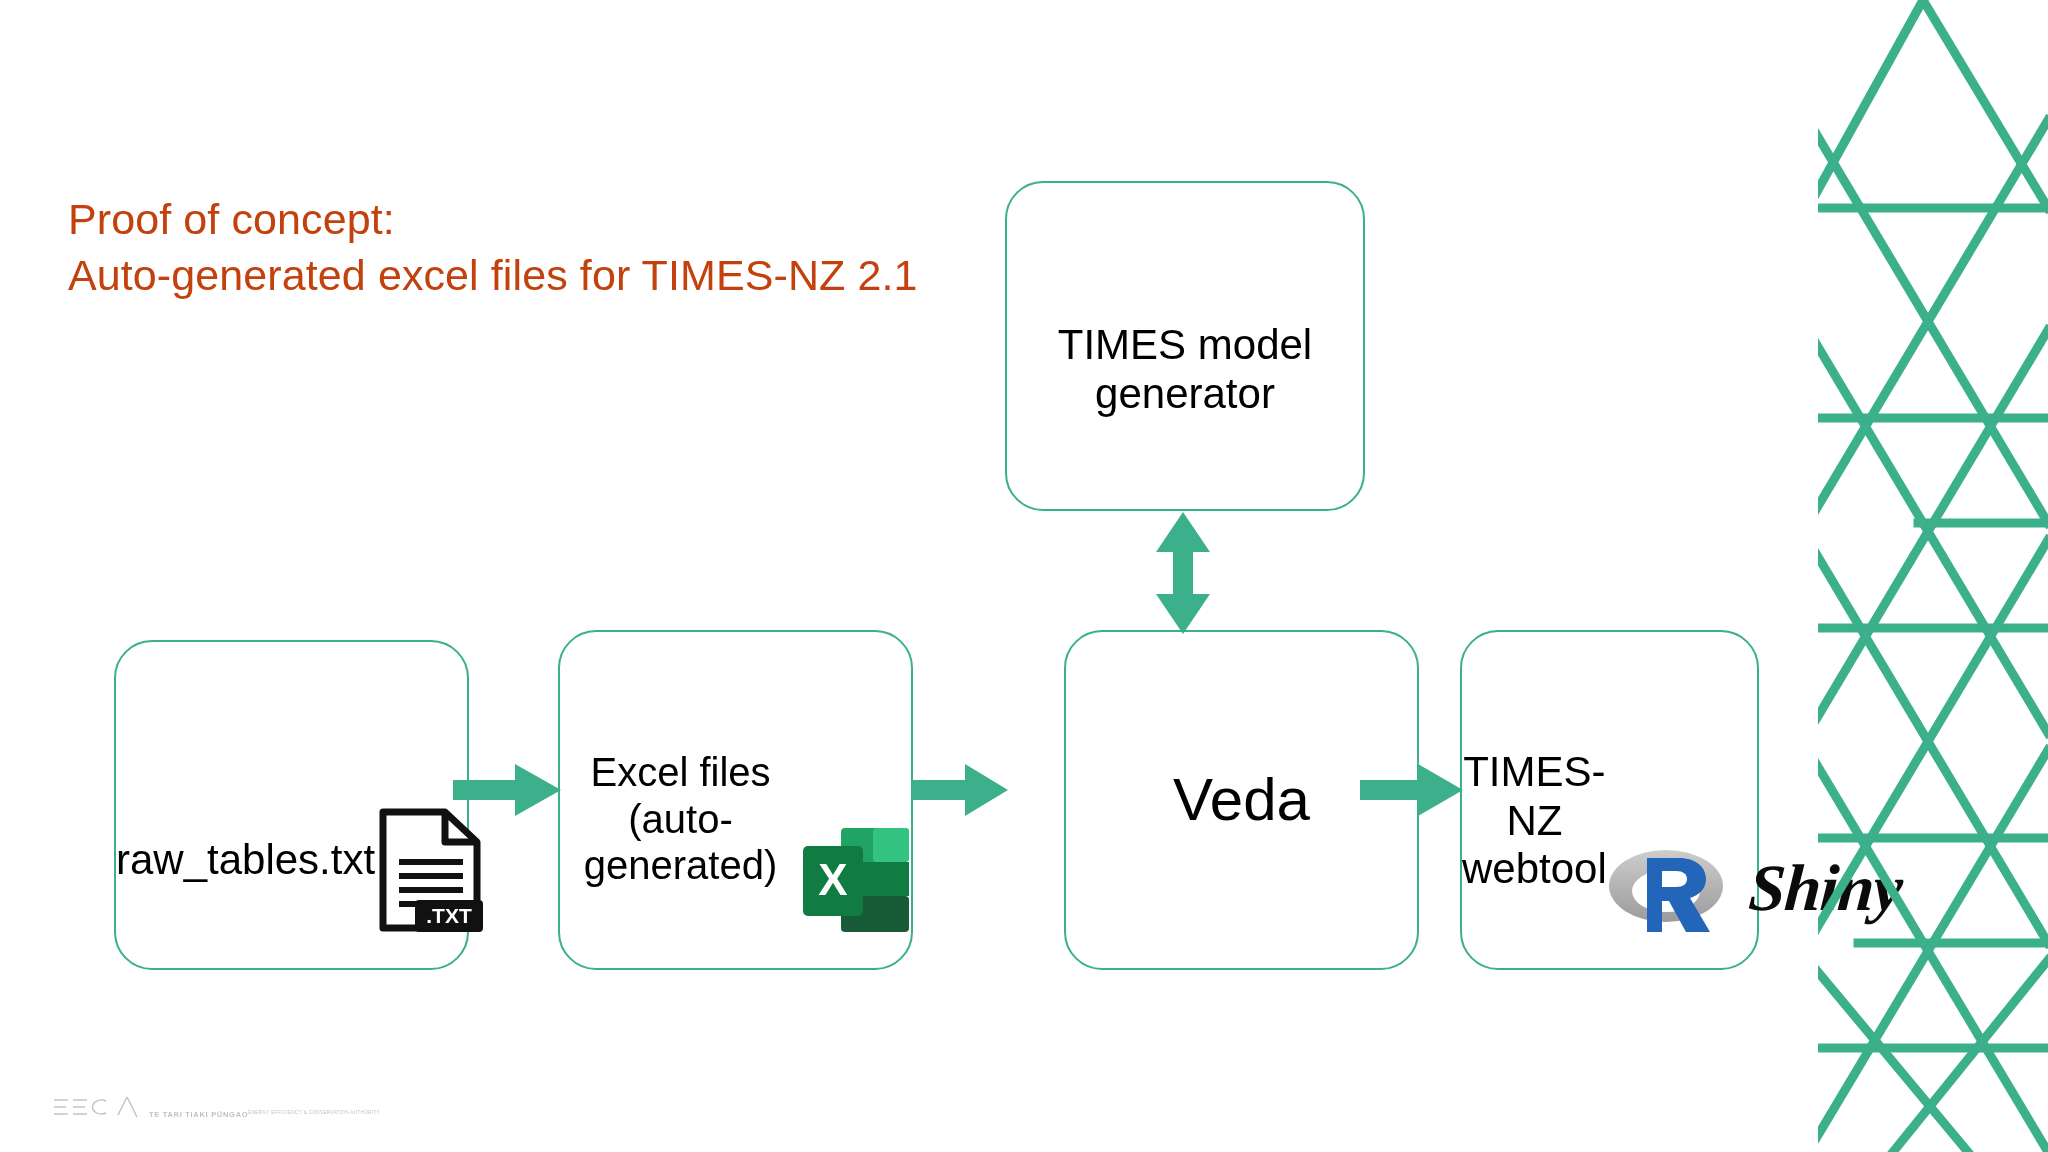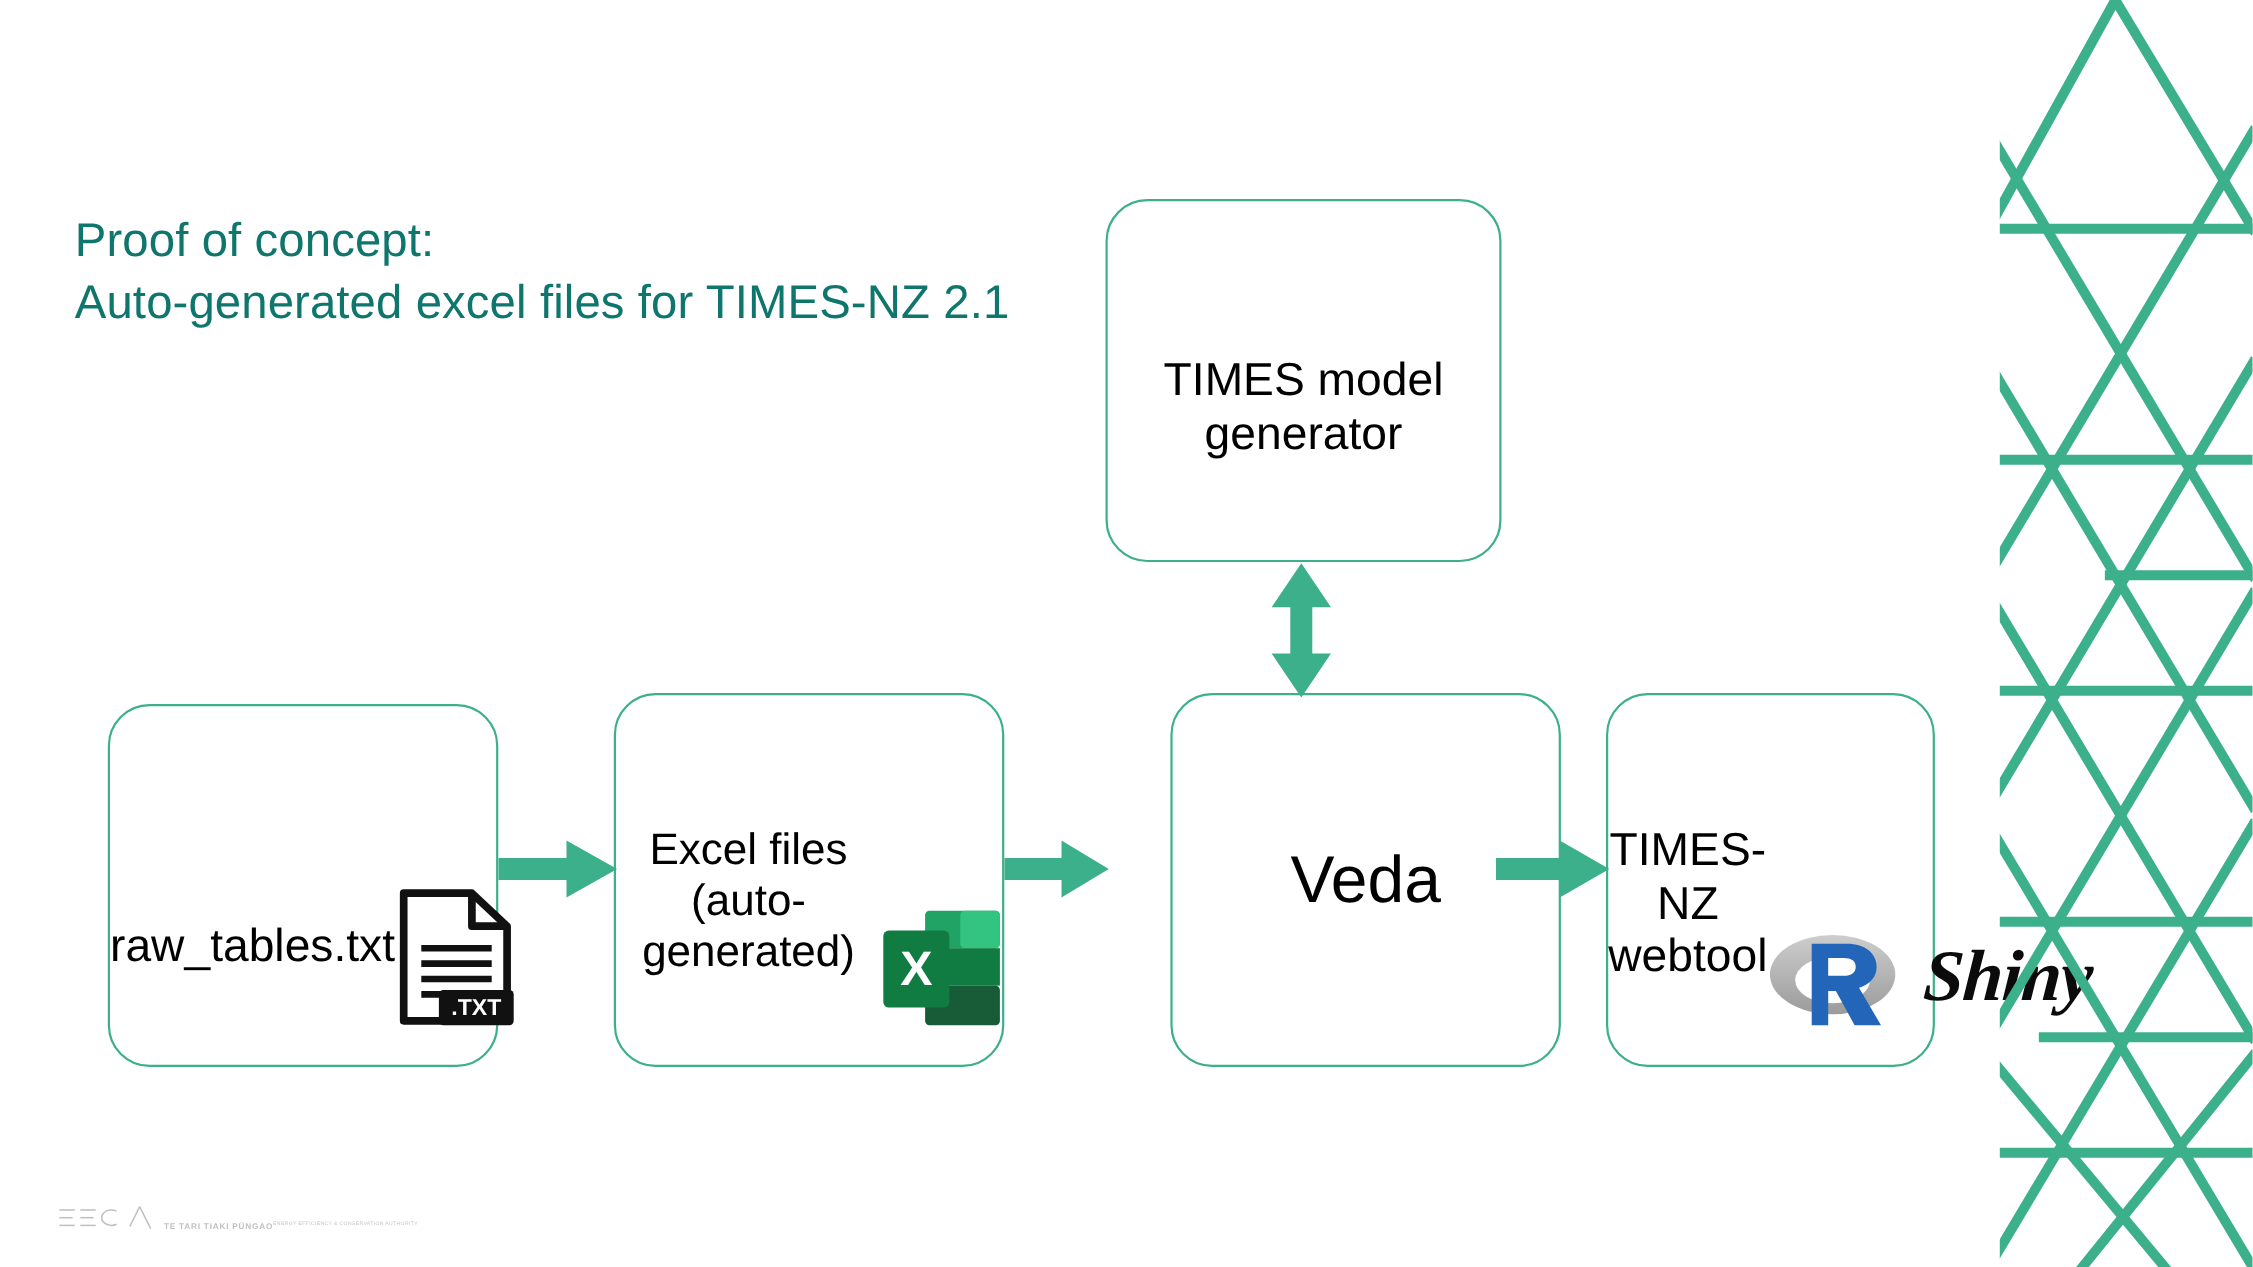--- a/index.html
+++ b/index.html
@@ -19,21 +19,21 @@
     background: #ffffff;
     overflow: hidden;
   }
 
   
   .title-block {
     position: absolute;
     left: 68px;
     top: 192px;
     width: 960px;
-    color: #0f766e;
+    color: #c2410c;
     font-size: 43px;
     line-height: 1.30;
     letter-spacing: 0.1px;
     white-space: nowrap;
   }
   .title-line { display: block; }
 
   
   .node {
     position: absolute;
@@ -68,21 +68,21 @@
   .logo-slot {
     margin-top: auto;
     margin-bottom: 34px;
     display: flex;
     align-items: center;
     justify-content: center;
   }
 
   
   #box-gams      { left: 1005px; top: 181px;  width: 360px; height: 330px; }
-  #box-raw       { left: 98px;   top: 640px;  width: 355px; height: 330px; }
+  #box-raw       { left: 114px;   top: 640px;  width: 355px; height: 330px; }
   #box-excel     { left: 558px;  top: 630px;  width: 355px; height: 340px; }
   #box-veda      { left: 1064px; top: 630px;  width: 355px; height: 340px; }
   #box-webtool   { left: 1460px; top: 630px;  width: 299px; height: 340px; }
 
   #box-raw .node-label       { margin-top: 80px; }
   #box-excel .node-label     { margin-top: 8px; }
   #box-webtool .node-label   { margin-top: 12px; }
   #box-gams .node-label      { margin-top: 18px; }
 
   

